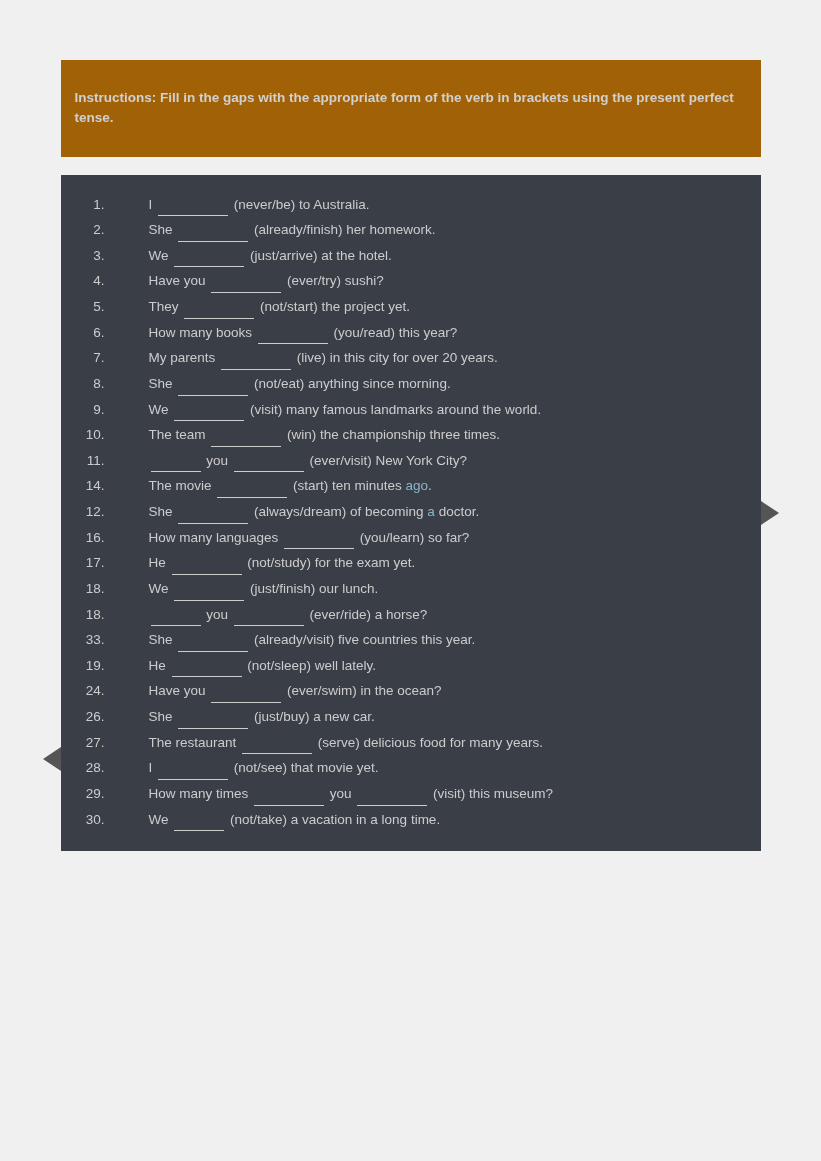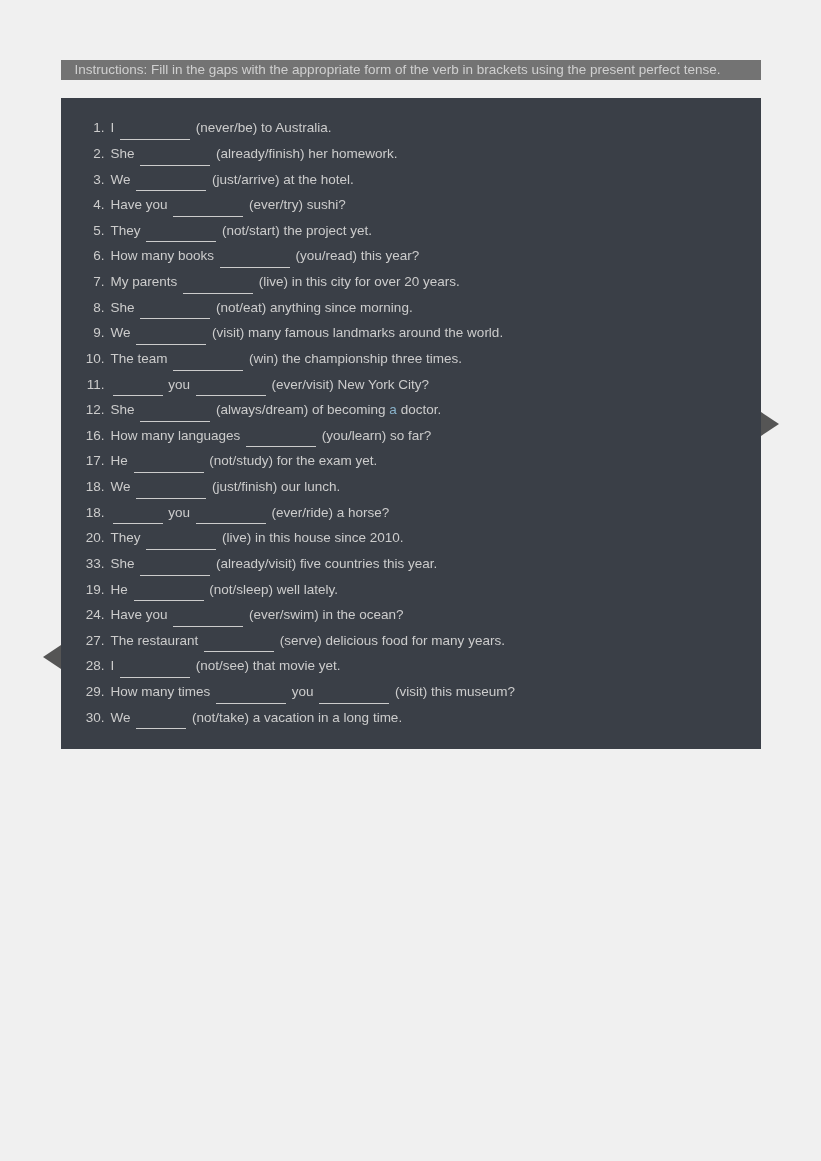--- a/index.html
+++ b/index.html
@@ -14,28 +14,29 @@
       font-size: 14px;
       width: 821px;
       min-height: 1161px;
       display: flex;
       flex-direction: column;
       align-items: center;
       padding: 60px 40px 60px 40px;
     }
 
     .instructions-box {
-      background-color: #737373;
+      background-color: #a16207;
       color: #d0d0d0;
-      padding: 0 14px;
+      padding: 28px 14px;
       width: 100%;
       max-width: 700px;
       font-size: 13.5px;
       line-height: 1.5;
       margin-bottom: 18px;
+      font-weight: bold;
     }
 
     .questions-box {
       background-color: #3a3f47;
       color: #cccccc;
       padding: 18px 24px 18px 24px;
       width: 100%;
       max-width: 700px;
       font-size: 13.5px;
       line-height: 1.75;
@@ -59,20 +60,21 @@
       min-width: 26px;
       text-align: right;
       padding-right: 6px;
       flex-shrink: 0;
       color: #cccccc;
     }
 
     .item-text {
       flex: 1;
       color: #cccccc;
+      margin-left: 38px;
     }
 
     .blank {
       display: inline-block;
       border-bottom: 1px solid #cccccc;
       min-width: 70px;
       height: 14px;
       margin: 0 2px;
       vertical-align: bottom;
     }
@@ -160,56 +162,60 @@
     </li>
     <li>
       <span class="item-num">10.</span>
       <span class="item-text">The team <span class="blank"></span> (win) the championship three times.</span>
     </li>
     <li>
       <span class="item-num">11.</span>
       <span class="item-text"><span class="blank blank-short"></span> you <span class="blank"></span> (ever/visit) New York City?</span>
     </li>
     <li>
+      <span class="item-num">14.</span>
+      <span class="item-text">The movie <span class="blank"></span> (start) ten minutes <span class="highlight-ago">ago</span>.</span>
+    </li>
+    <li>
       <span class="item-num">12.</span>
       <span class="item-text">She <span class="blank"></span> (always/dream) of becoming <span class="highlight-a">a</span> doctor.</span>
     </li>
     <li>
       <span class="item-num">16.</span>
       <span class="item-text">How many languages <span class="blank"></span> (you/learn) so far?</span>
     </li>
     <li>
       <span class="item-num">17.</span>
       <span class="item-text">He <span class="blank"></span> (not/study) for the exam yet.</span>
     </li>
     <li>
       <span class="item-num">18.</span>
       <span class="item-text">We <span class="blank"></span> (just/finish) our lunch.</span>
     </li>
     <li>
       <span class="item-num">18.</span>
       <span class="item-text"><span class="blank blank-short"></span> you <span class="blank"></span> (ever/ride) a horse?</span>
     </li>
     <li>
-      <span class="item-num">20.</span>
-      <span class="item-text">They <span class="blank"></span> (live) in this house since 2010.</span>
-    </li>
-    <li>
       <span class="item-num">33.</span>
       <span class="item-text">She <span class="blank"></span> (already/visit) five countries this year.</span>
     </li>
     <li>
       <span class="item-num">19.</span>
       <span class="item-text">He <span class="blank"></span> (not/sleep) well lately.</span>
     </li>
     <li>
       <span class="item-num">24.</span>
       <span class="item-text">Have you <span class="blank"></span> (ever/swim) in the ocean?</span>
     </li>
     <li>
+      <span class="item-num">26.</span>
+      <span class="item-text">She <span class="blank"></span> (just/buy) a new car.</span>
+    </li>
+    <li>
       <span class="item-num">27.</span>
       <span class="item-text">The restaurant <span class="blank"></span> (serve) delicious food for many years.</span>
     </li>
     <li>
       <span class="item-num">28.</span>
       <span class="item-text">I <span class="blank"></span> (not/see) that movie yet.</span>
     </li>
     <li>
       <span class="item-num">29.</span>
       <span class="item-text">How many times <span class="blank"></span> you <span class="blank"></span> (visit) this museum?</span>

